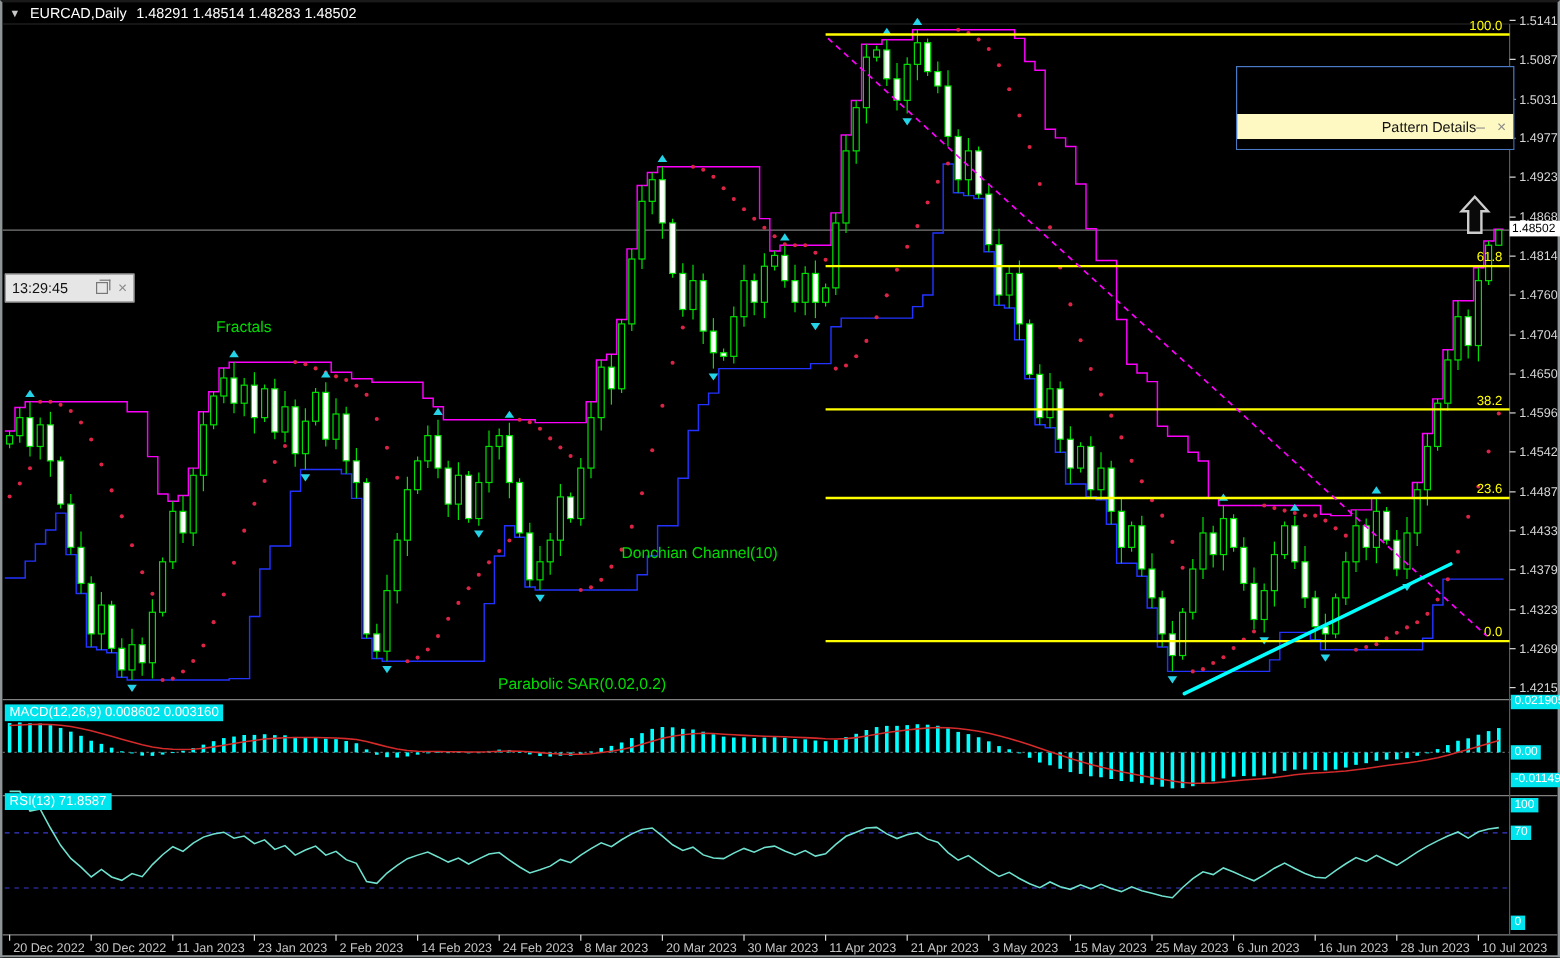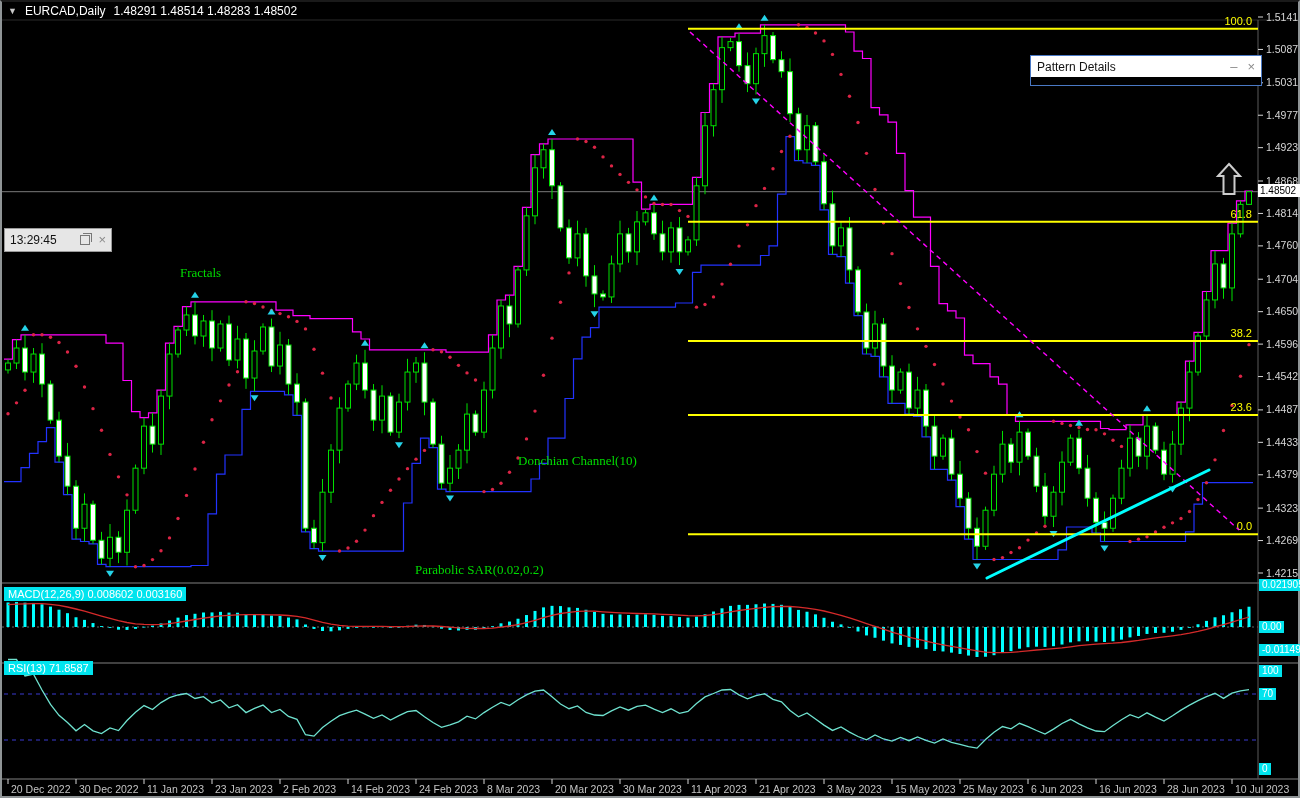--- a/index.html
+++ b/index.html
@@ -1,30 +1,30 @@
 <!DOCTYPE html>
 <html><head>
 <meta charset="utf-8">
 <style>
   html,body{margin:0;padding:0;background:#000;}
   body{width:1300px;height:798px;overflow:hidden;font-family:"Liberation Sans",sans-serif;}
   .frame{position:relative;width:1296px;height:794px;background:#000;border:2px solid #8f9496;border-top-color:#1a1a1a;}
   .titlebar{position:absolute;left:0;top:0;right:0;height:18px;color:#fff;font-size:12px;display:flex;align-items:center;gap:8px;padding-left:6px;z-index:30;}
   .titlebar .tri{color:#c8c8c8;font-size:9px;}
   #chart{position:absolute;left:0;top:0;z-index:1;}
-  .green-label{color:#00dc00;font-size:13px;z-index:10;position:absolute;font-family:Liberation Serif, serif;}
+  .green-label{color:#00dc00;font-size:13px;z-index:10;position:absolute;}
   .ind-label{position:absolute;background:#00e4ee;color:#ffffff;font-size:11px;padding:1px 4px;z-index:10;white-space:nowrap;}
   .scale-box{position:absolute;background:#00e4ee;color:#ffffff;font-size:10px;padding:0 3px;z-index:10;line-height:12px;}
   .price-box{position:absolute;left:1256px;width:42px;background:#ffffff;color:#000;font-size:10px;line-height:13px;text-align:left;padding-left:2px;z-index:15;}
   .timer-win{position:absolute;left:2px;top:226px;width:96px;height:22px;background:#e6e6e6;border:1px solid #9a9a9a;color:#111;font-size:12px;display:flex;align-items:center;padding:0 5px;gap:8px;z-index:25;}
   .timer-win .rest{width:8px;height:8px;border:1px solid #777;position:relative;background:#e6e6e6;}
   .timer-win .rest:before{content:"";position:absolute;left:2px;top:-3px;width:8px;height:8px;border:1px solid #777;border-bottom:none;border-left:none;}
   .timer-win .x,.pat-title .btn{color:#8a8a8a;font-size:13px;line-height:12px;}
   .pattern-win{position:absolute;left:1028px;top:53px;width:230px;border:1px solid #4a79c5;background:#000;z-index:25;}
-  .pat-title{height:21px;background:#ffffff;color:#111;font-size:12px;display:flex;align-items:center;justify-content:space-between;padding:0 6px;}
+  .pat-title{height:21px;background:#fef9c3;color:#111;font-size:12px;display:flex;align-items:center;justify-content:flex-end;padding:0 6px;margin-top:39px;}
   .pat-title .btns{display:flex;gap:10px;}
   .pat-body{height:8px;background:#000;}
   .spacer{flex:1;}
 </style>
 </head>
 <body>
 
 <div class="frame">
 
   <div class="titlebar">

